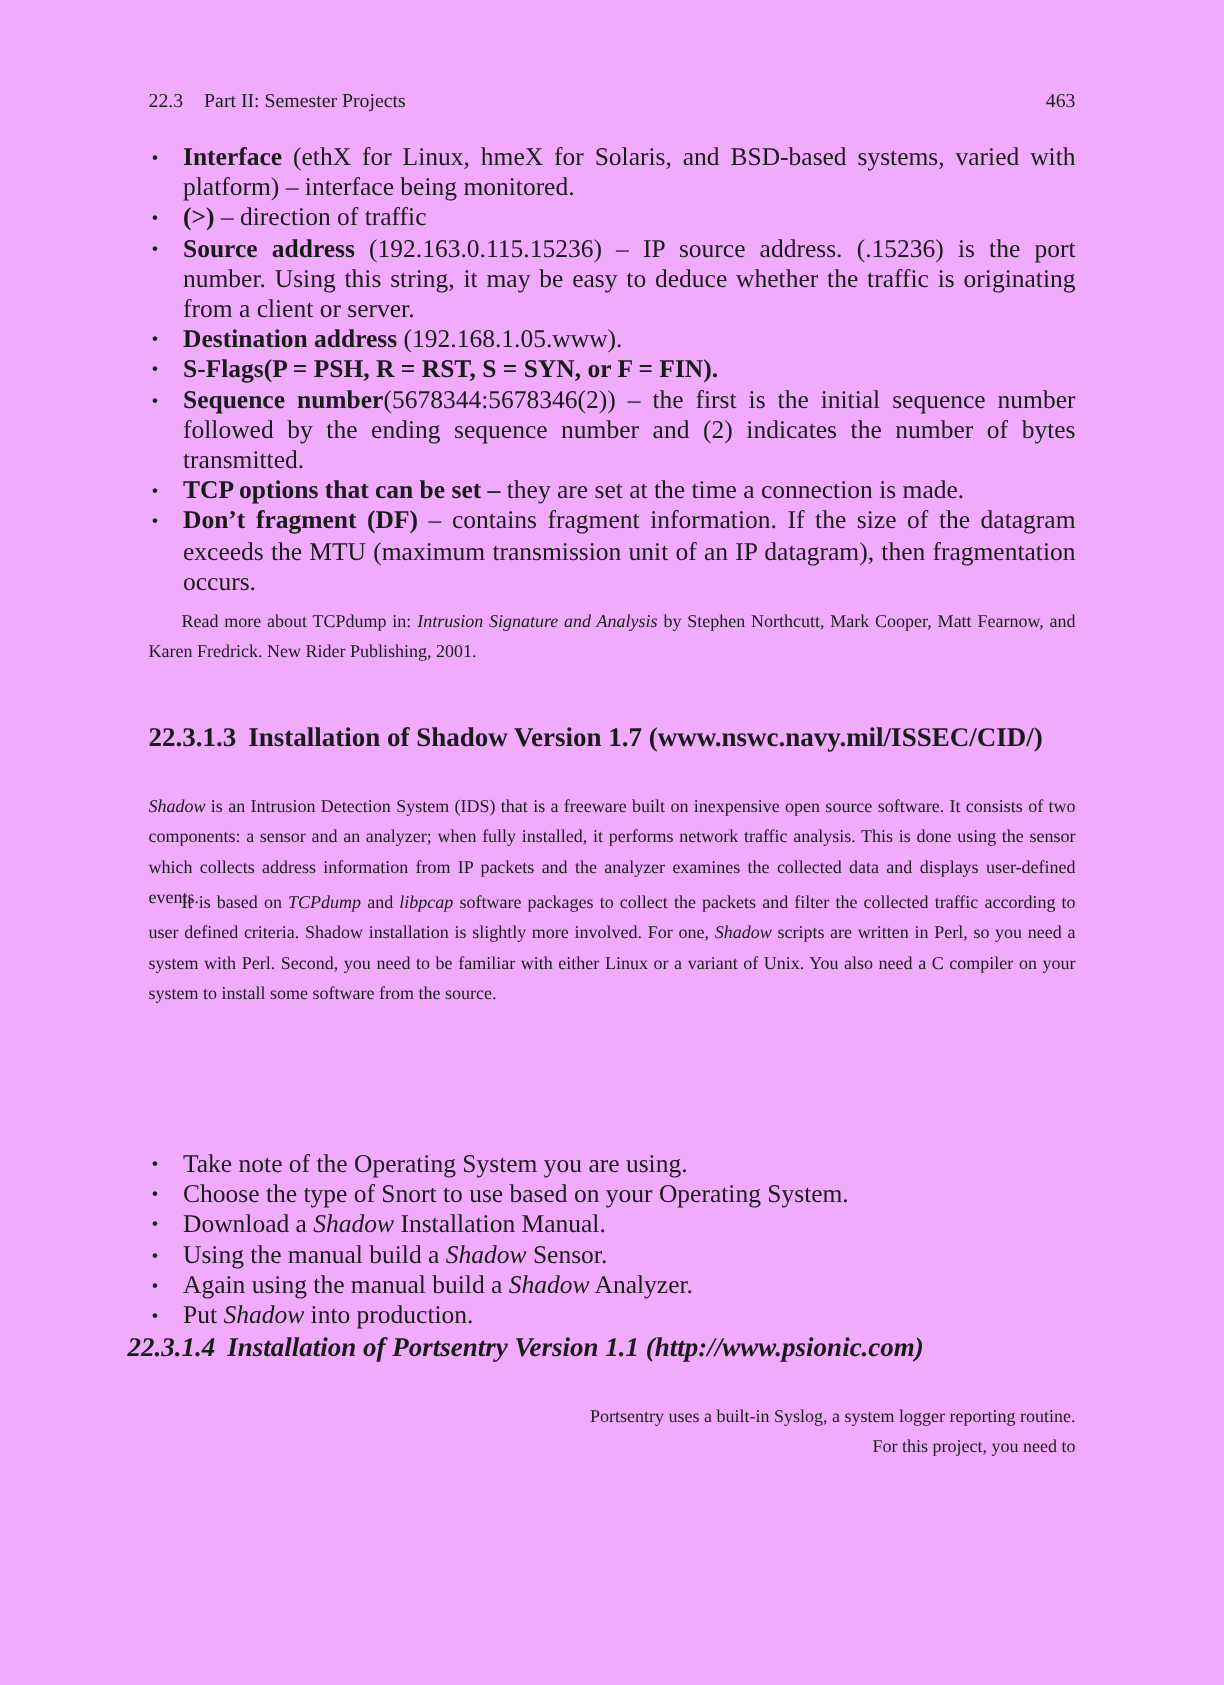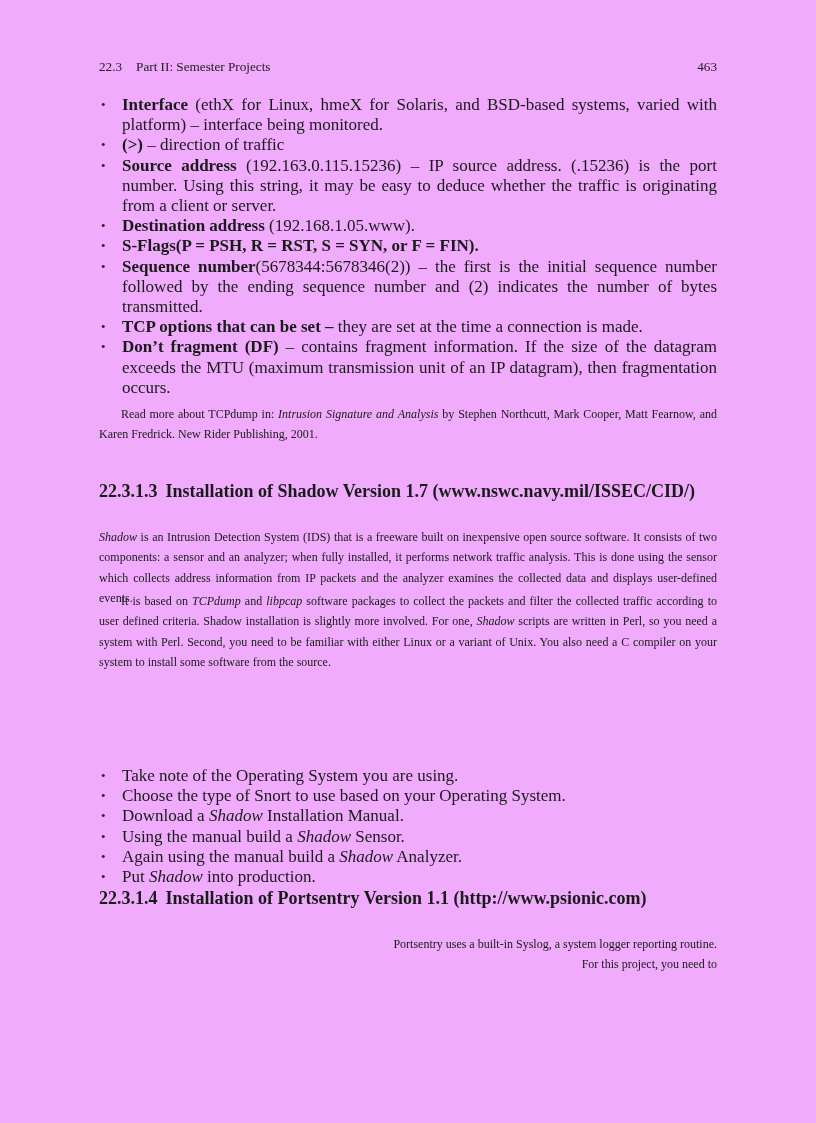--- a/index.html
+++ b/index.html
@@ -157,21 +157,21 @@
 
   <ul class="bullets tight" id="list-steps" style="position: absolute; left: 99px; width: 618px; top: 766px;">
       <li><span>Take note of the Operating System you are using.</span></li>
       <li><span>Choose the type of Snort to use based on your Operating System.</span></li>
       <li><span>Download a </span><i>Shadow</i><span> Installation Manual.</span></li>
       <li><span>Using the manual build a </span><i>Shadow</i><span> Sensor.</span></li>
       <li><span>Again using the manual build a </span><i>Shadow</i><span> Analyzer.</span></li>
       <li><span>Put </span><i>Shadow</i><span> into production.</span></li>
     </ul>
 
-  <div class="block" id="portsentry-heading-block" style="position: absolute; left: 99px; width: 618px; top: 888px;">
+  <div class="block" id="portsentry-heading-block" style="position: absolute; left: 85px; width: 618px; top: 888px; font-style: italic;">
     <h3 class="heading">
       <span class="hnum">22.3.1.4</span><span>Installation of Portsentry Version 1.1 (http://www.psionic.com)</span>
     </h3>
   </div>
 
   <div class="block" id="portsentry-body-block" style="position: absolute; left: 99px; width: 618px; top: 934px;">
     <p class="para flush noindent">Portsentry uses a built-in Syslog, a system logger reporting routine.</p>
     <p class="para flush indent">For this project, you need to</p>
   </div>
 

